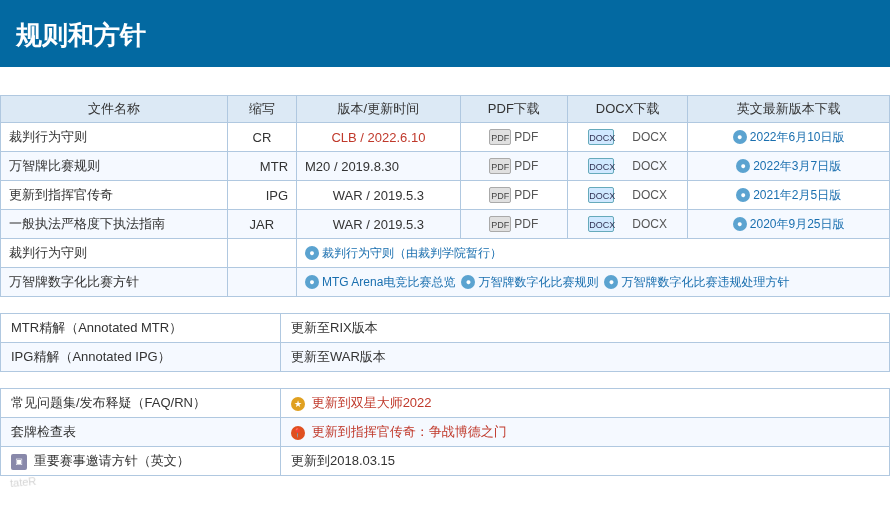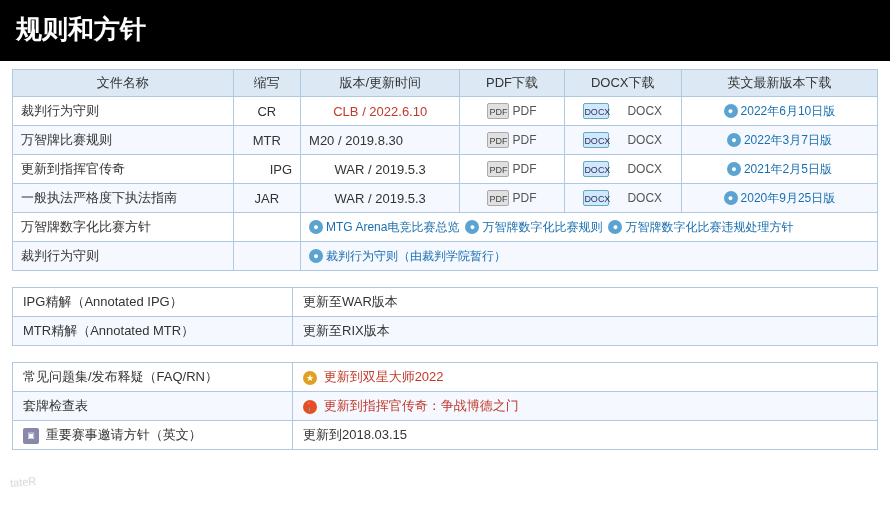--- a/index.html
+++ b/index.html
@@ -4,30 +4,31 @@
   <style>
     * { box-sizing: border-box; margin: 0; padding: 0; }
     body {
       font-family: Arial, "Microsoft YaHei", sans-serif;
       font-size: 13px;
       background: #fff;
       width: 890px;
       min-height: 528px;
     }
     .header {
-      background: #000000;
-      padding: 12px 16px 14px 16px;
+      background: #0369a1;
+      padding: 18px 16px 14px 16px;
     }
     .header-title {
       color: #fff;
       font-size: 26px;
       font-weight: bold;
     }
     .main-content {
-      padding: 8px 12px;
+      padding: 8px 0;
+      margin-top: 20px;
     }
     
     .main-table {
       width: 100%;
       border-collapse: collapse;
       margin-bottom: 10px;
     }
     .main-table th {
       background: #dce9f5;
       border: 1px solid #b0c8e0;
@@ -244,21 +245,21 @@
         <td class="col-english" style="text-align:center;">
           <a href="#" class="en-link">
             <span class="globe-icon">●</span>
             <span>2022年6月10日版</span>
           </a>
         </td>
       </tr>
 
       <tr>
         <td>万智牌比赛规则</td>
-        <td class="col-abbr" style="text-align:center;">MTR</td>
+        <td class="col-abbr" style="text-align:right;">MTR</td>
         <td class="col-version" style="text-align:left;">M20 / 2019.8.30</td>
         <td class="col-pdf" style="text-align:center;">
           <a href="#" class="pdf-link">
             <span class="pdf-icon">PDF</span>
             <span>PDF</span>
           </a>
         </td>
         <td class="col-docx" style="text-align:center;">
           <a href="#" class="docx-link">
             <span class="docx-icon">DOCX</span>
@@ -310,20 +311,31 @@
         <td class="col-docx" style="text-align:center;">
           <a href="#" class="docx-link">
             <span class="docx-icon">DOCX</span>
             <span>DOCX</span>
           </a>
         </td>
         <td class="col-english" style="text-align:center;">
           <a href="#" class="en-link">
             <span class="globe-icon">●</span>
             <span>2020年9月25日版</span>
+          </a>
+        </td>
+      </tr>
+
+      <tr>
+        <td>裁判行为守则</td>
+        <td></td>
+        <td colspan="4">
+          <a href="#" class="en-link">
+            <span class="globe-icon">●</span>
+            <span>裁判行为守则（由裁判学院暂行）</span>
           </a>
         </td>
       </tr>
 
       <tr>
         <td>万智牌数字化比赛方针</td>
         <td></td>
         <td colspan="4">
           <div class="multi-link-cell">
             <a href="#" class="en-link">
@@ -334,45 +346,34 @@
               <span class="globe-icon">●</span>
               <span>万智牌数字化比赛规则</span>
             </a>
             <a href="#" class="en-link">
               <span class="globe-icon">●</span>
               <span>万智牌数字化比赛违规处理方针</span>
             </a>
           </div>
         </td>
       </tr>
-
-      <tr>
-        <td>裁判行为守则</td>
-        <td></td>
-        <td colspan="4">
-          <a href="#" class="en-link">
-            <span class="globe-icon">●</span>
-            <span>裁判行为守则（由裁判学院暂行）</span>
-          </a>
-        </td>
-      </tr>
     </tbody>
   </table>
 
   <div class="section-gap"></div>
 
   <table class="secondary-table">
     <tbody>
       <tr>
+        <td class="label-col">MTR精解（Annotated MTR）</td>
+        <td class="value-col">更新至RIX版本</td>
+      </tr>
+      <tr>
         <td class="label-col">IPG精解（Annotated IPG）</td>
         <td class="value-col">更新至WAR版本</td>
-      </tr>
-      <tr>
-        <td class="label-col">MTR精解（Annotated MTR）</td>
-        <td class="value-col">更新至RIX版本</td>
       </tr>
     </tbody>
   </table>
 
   <div class="section-gap"></div>
 
   <table class="secondary-table">
     <tbody>
       <tr>
         <td class="label-col">常见问题集/发布释疑（FAQ/RN）</td>

